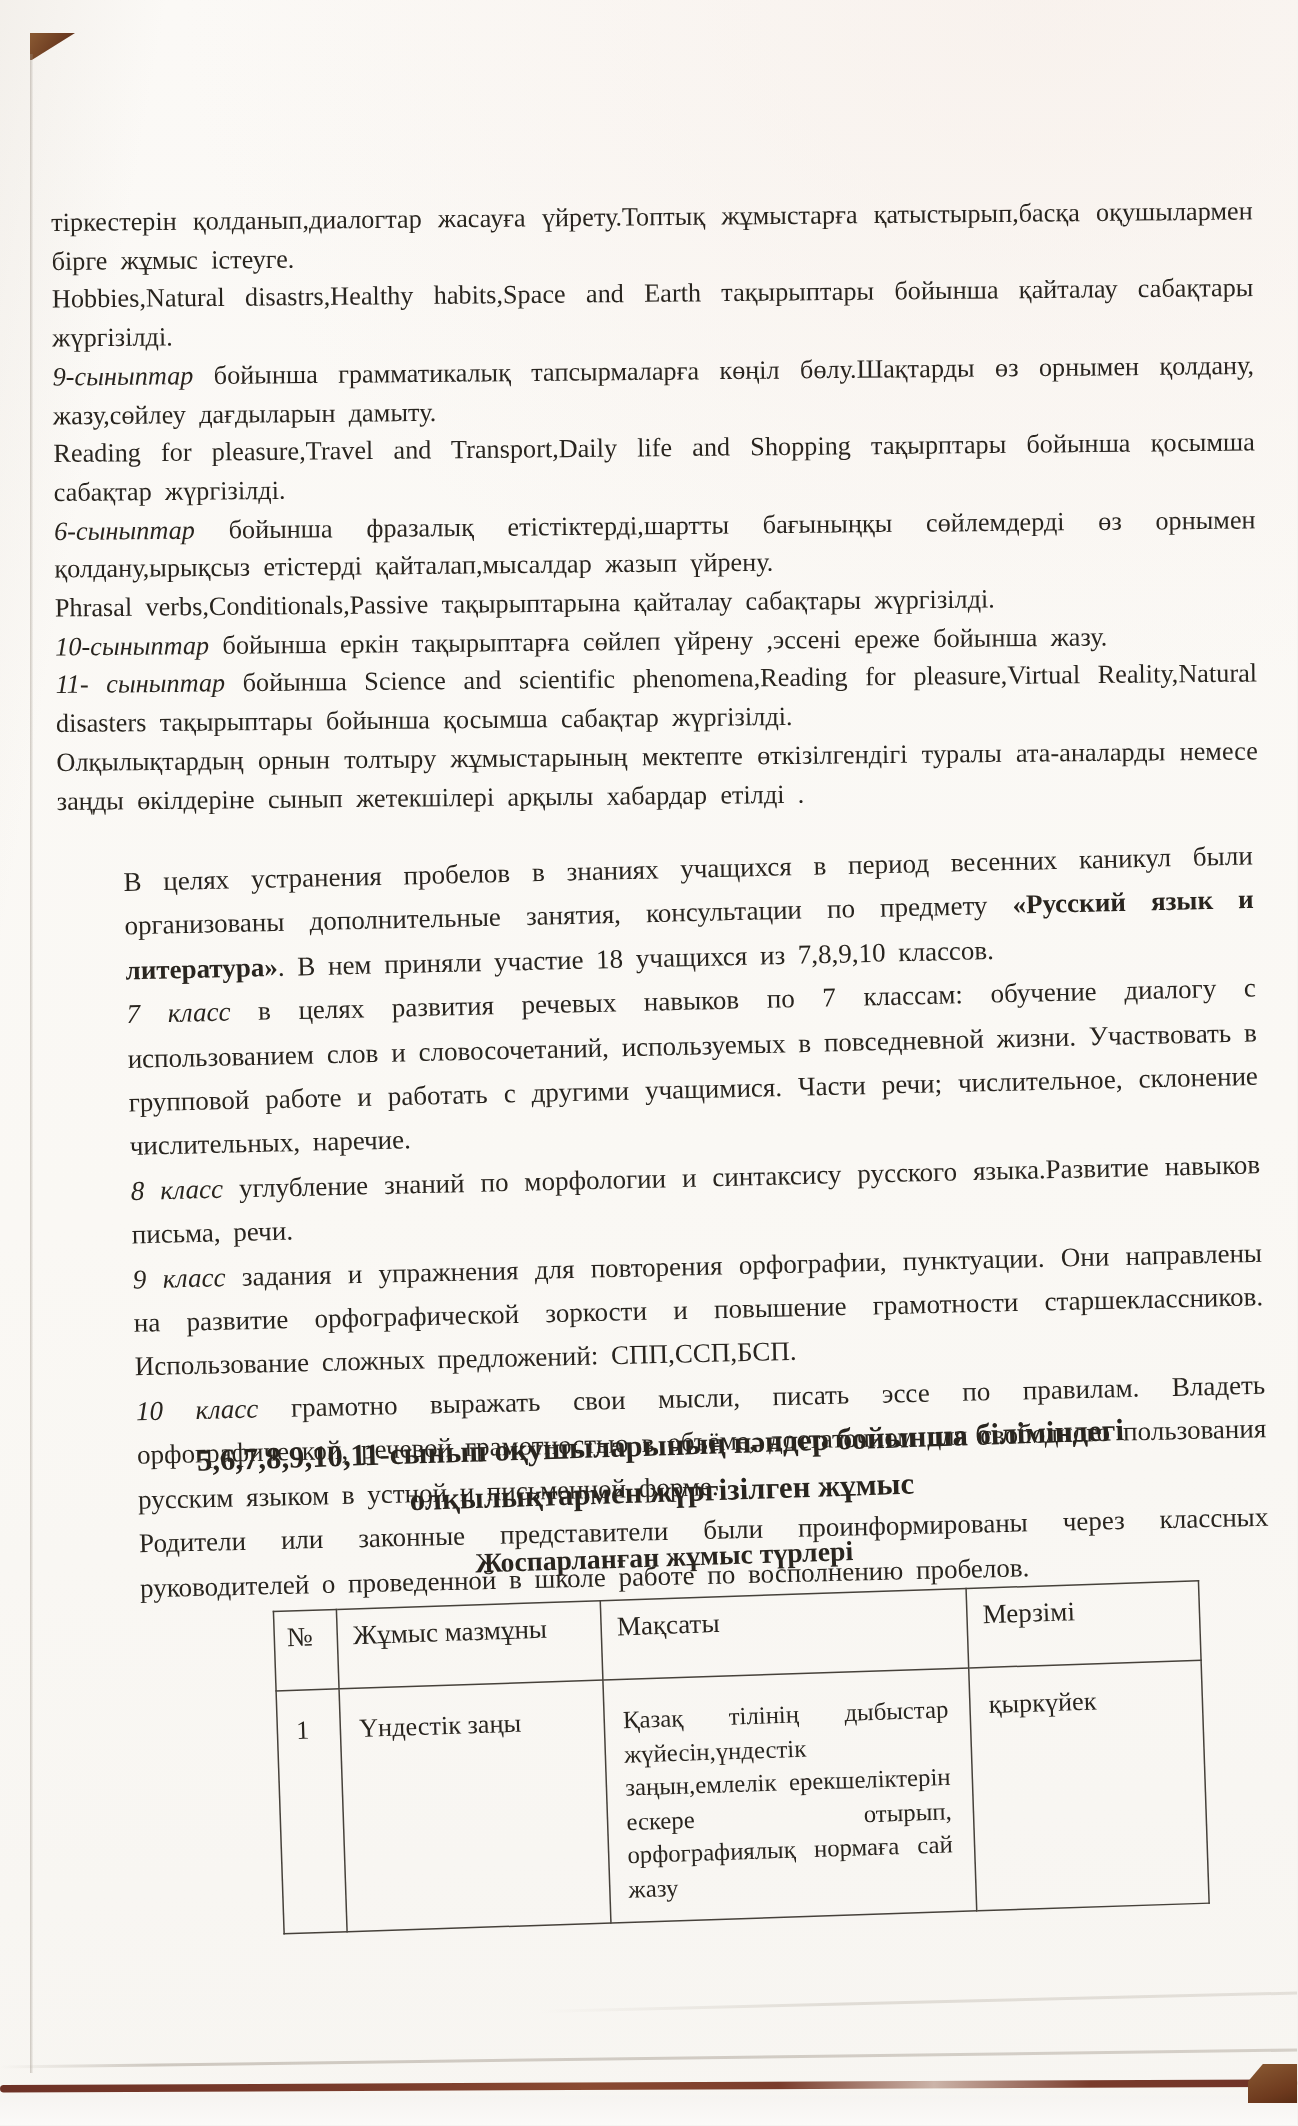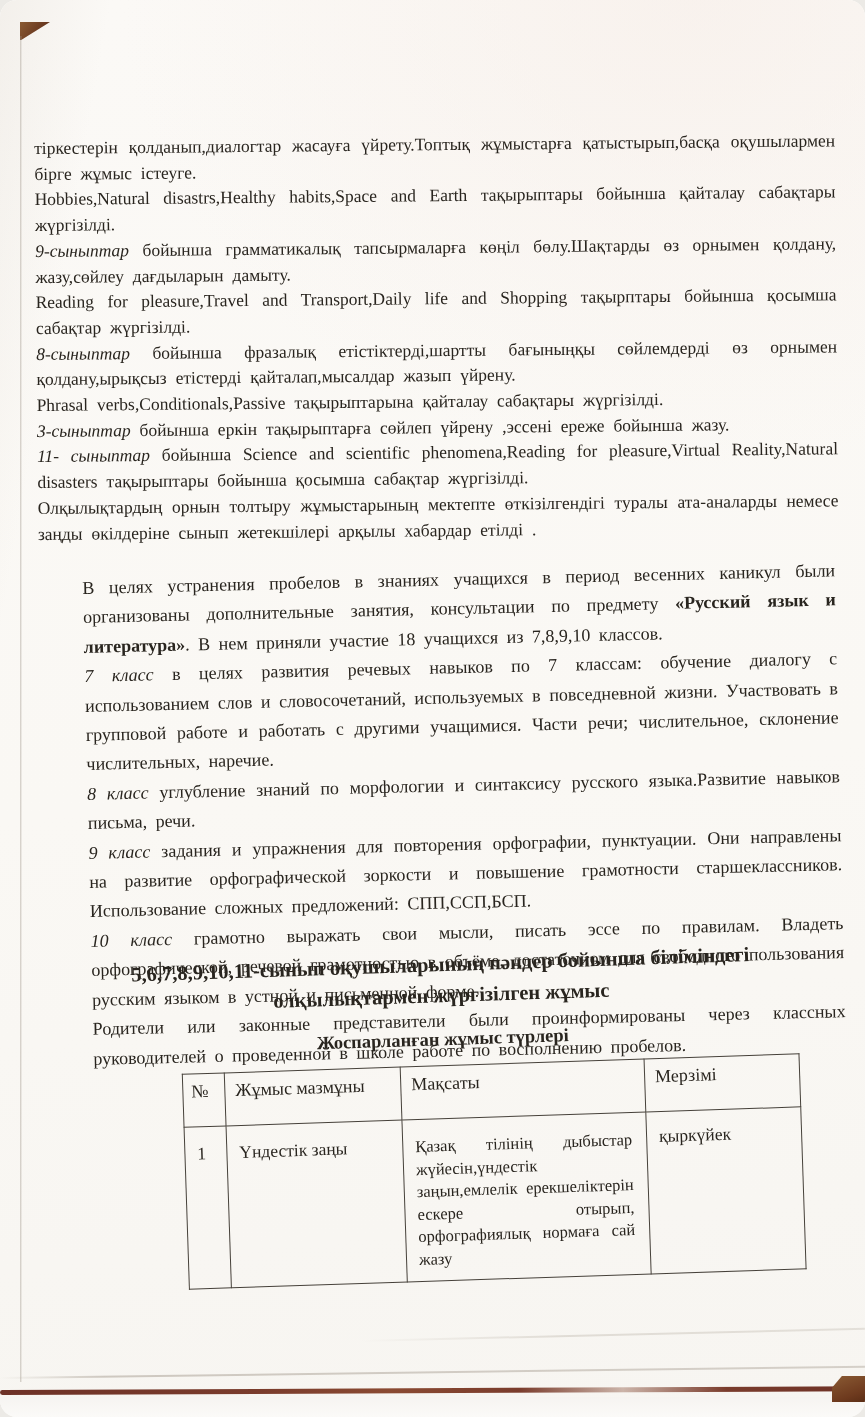--- a/index.html
+++ b/index.html
@@ -9,21 +9,20 @@
     --corner-brown:#7d4a26;
     --maroon:#6e3328;
     --br-brown:#8a5a30;
   }
   html,body{margin:0;padding:0;background:#eceae6;}
   .photo{
     position:relative;width:865px;height:1417px;overflow:hidden;
     background:#ffffff;
     font-family:"Liberation Serif","DejaVu Serif",serif;
     color:var(--ink);
-    border-radius:17px;
   }
   
   .paper{
     position:absolute;inset:0;
     background:
       radial-gradient(120% 60% at 80% 0%, rgba(246,236,230,.55) 0%, rgba(246,236,230,0) 55%),
       linear-gradient(100deg, rgba(228,222,214,.35) 0%, rgba(255,255,255,0) 10%),
       linear-gradient(175deg,#fbf9f6 0%, #faf8f4 55%, #f7f5f1 100%);
   }
   .left-edge{
@@ -110,23 +109,23 @@
 <div class="photo">
   <div class="paper"></div>
   <div class="corner-fold"></div>
   <div class="left-edge"></div>
 
   <div class="kz-block">
     <p><span>тіркестерін қолданып,диалогтар жасауға үйрету.Топтық жұмыстарға қатыстырып,басқа оқушылармен бірге жұмыс істеуге.</span></p>
     <p><span>Hobbies,Natural disastrs,Healthy habits,Space and Earth тақырыптары бойынша қайталау сабақтары жүргізілді.</span></p>
     <p><span class="lead">9-сыныптар</span><span> бойынша грамматикалық тапсырмаларға көңіл бөлу.Шақтарды өз орнымен қолдану, жазу,сөйлеу дағдыларын дамыту.</span></p>
     <p><span>Reading for pleasure,Travel and Transport,Daily life and Shopping тақырптары бойынша қосымша сабақтар жүргізілді.</span></p>
-    <p><span class="lead">8-сыныптар</span><span> бойынша фразалық етістіктерді,шартты бағыныңқы сөйлемдерді өз орнымен қолдану,ырықсыз етістерді қайталап,мысалдар жазып үйрену.</span></p>
+    <p><span class="lead">6-сыныптар</span><span> бойынша фразалық етістіктерді,шартты бағыныңқы сөйлемдерді өз орнымен қолдану,ырықсыз етістерді қайталап,мысалдар жазып үйрену.</span></p>
     <p><span>Phrasal verbs,Conditionals,Passive тақырыптарына қайталау сабақтары жүргізілді.</span></p>
-    <p><span class="lead">3-сыныптар</span><span> бойынша еркін тақырыптарға сөйлеп үйрену ,эссені ереже бойынша жазу.</span></p>
+    <p><span class="lead">10-сыныптар</span><span> бойынша еркін тақырыптарға сөйлеп үйрену ,эссені ереже бойынша жазу.</span></p>
     <p><span class="lead">11- сыныптар</span><span> бойынша Science and scientific phenomena,Reading for pleasure,Virtual Reality,Natural disasters тақырыптары бойынша қосымша сабақтар жүргізілді.</span></p>
     <p><span>Олқылықтардың орнын толтыру жұмыстарының мектепте өткізілгендігі туралы ата-аналарды немесе заңды өкілдеріне  сынып жетекшілері арқылы хабардар етілді .</span></p>
   </div>
 
   <div class="ru-block">
     <p><span>В целях устранения пробелов в знаниях учащихся в период весенних каникул были организованы дополнительные занятия, консультации по предмету </span><b>«Русский язык и литература»</b><span>. В нем приняли участие 18 учащихся из 7,8,9,10 классов.</span></p>
     <p><span class="lead">7 класс</span><span> в целях развития речевых навыков по 7 классам: обучение диалогу с использованием слов и словосочетаний, используемых в повседневной жизни. Участвовать в групповой работе и работать с другими учащимися. Части речи; числительное, склонение числительных, наречие.</span></p>
     <p><span class="lead">8 класс</span><span> углубление знаний по морфологии и синтаксису русского языка.Развитие навыков письма, речи.</span></p>
     <p><span class="lead">9 класс</span><span>  задания и упражнения для повторения орфографии, пунктуации. Они направлены на развитие орфографической зоркости и повышение грамотности старшеклассников. Использование сложных предложений: СПП,ССП,БСП.</span></p>
     <p><span class="lead">10 класс</span><span> грамотно выражать свои мысли, писать эссе по правилам. Владеть орфографической, речевой грамотностью в объёме, достаточном для свободного пользования русским языком в устной и письменной форме.</span></p>

